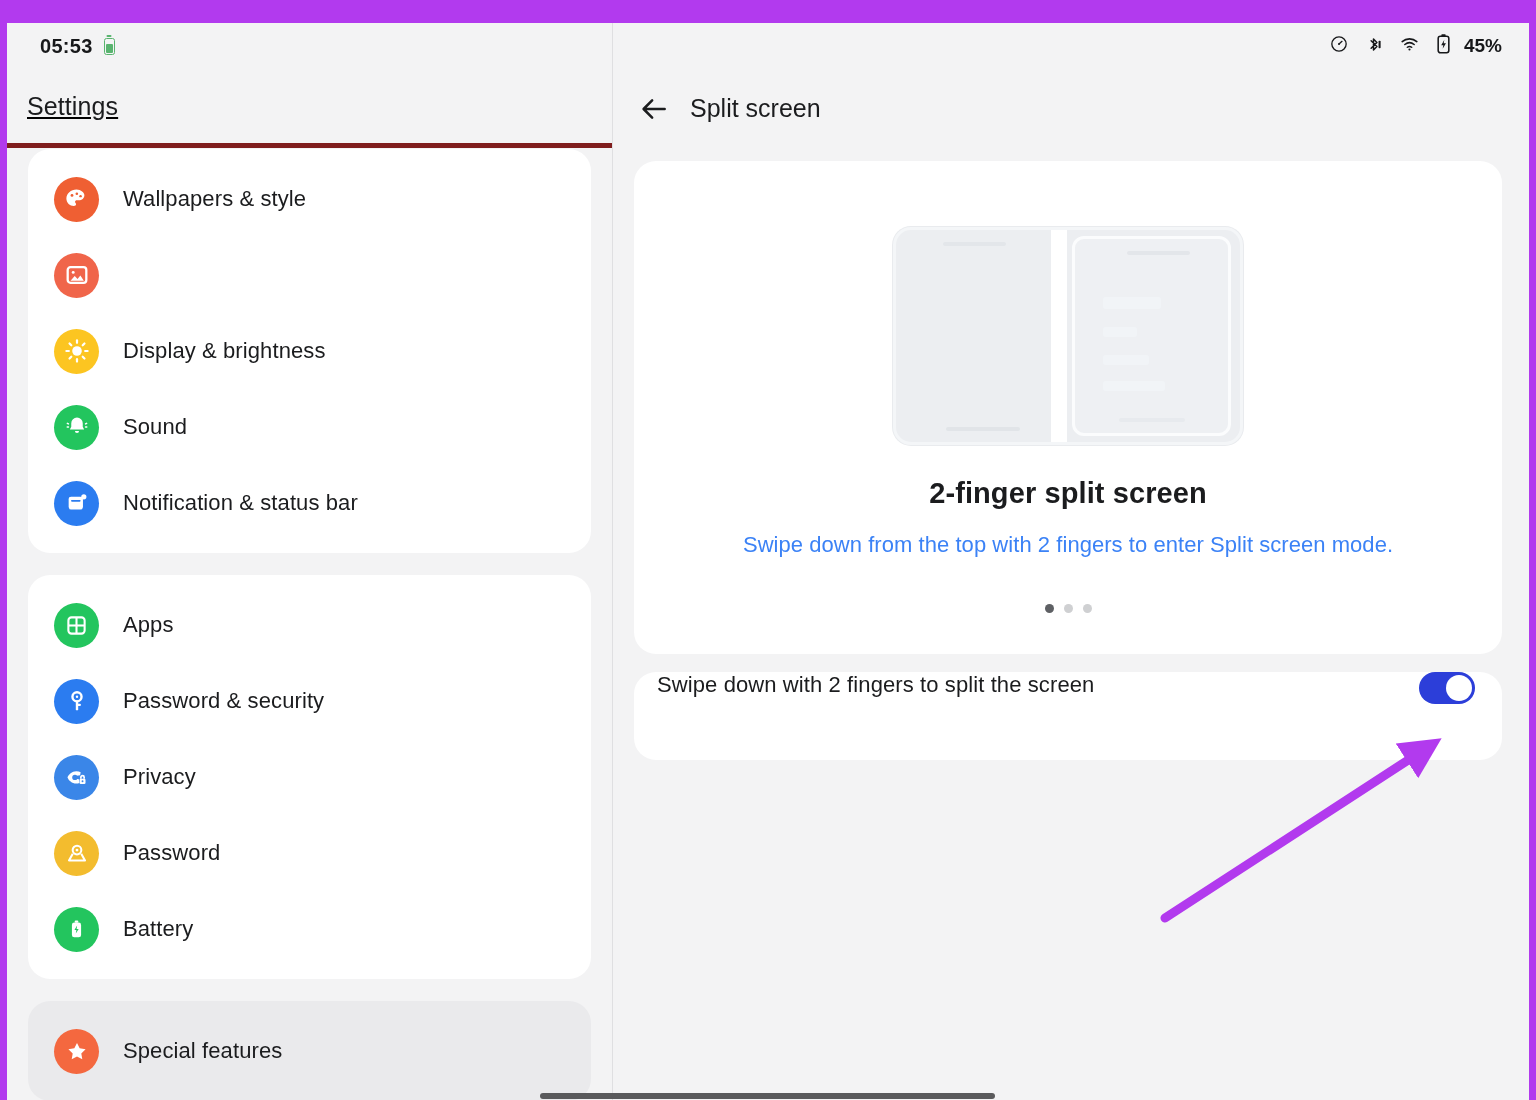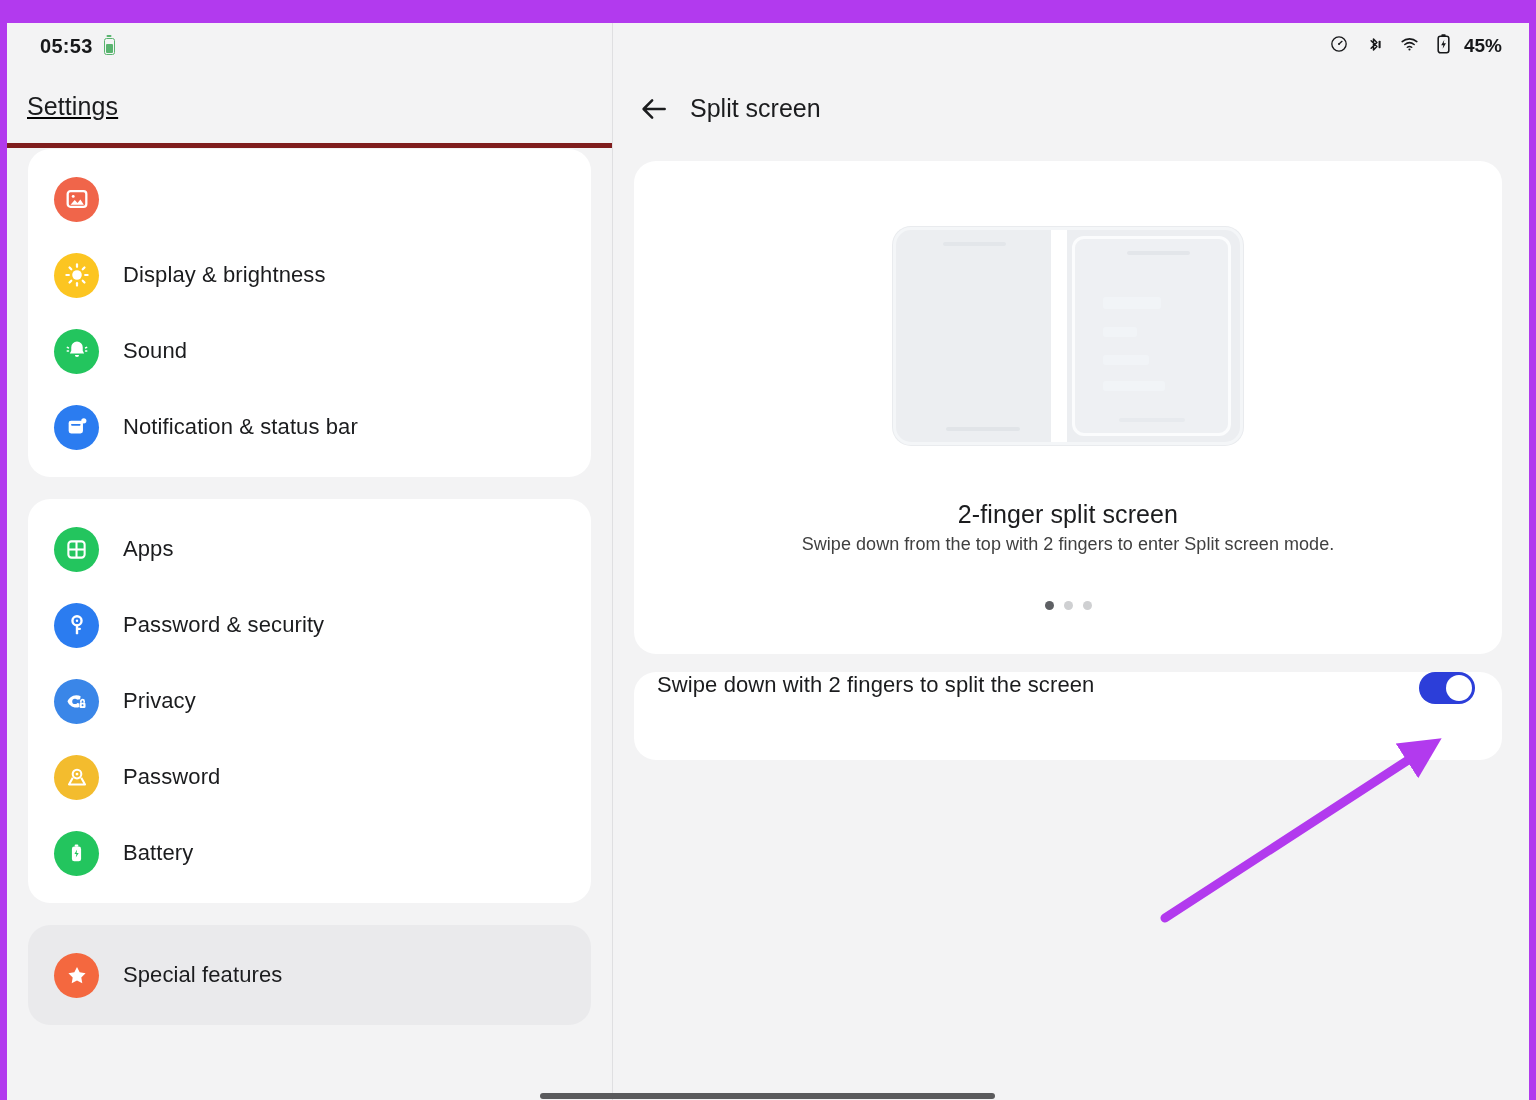--- a/index.html
+++ b/index.html
@@ -215,30 +215,30 @@
   #notch-r { top: 12px; left: 52px; width: 63px; }
   #bar-l { position:absolute; bottom: 11px; left: 50px; width: 74px; height: 4px; border-radius:3px; background:#e1e4e8; }
   #bar-r { position:absolute; bottom: 11px; left: 44px; width: 66px; height: 4px; border-radius:3px; background:#e7eaee; }
   .ghost-line {
     position: absolute;
     background: #f1f4f7;
     border-radius: 3px;
   }
 
   #illus-headline {
-    margin-top: 55px;
-    font-size: 25px;
-    font-weight: normal;
+    margin-top: 32px;
+    font-size: 29px;
+    font-weight: bold;
     color: #1b1c1e;
     letter-spacing: .1px;
   }
   #illus-sub {
-    margin-top: 5px;
-    font-size: 18px;
-    color: #404040;
+    margin-top: 22px;
+    font-size: 22px;
+    color: #3b82f6;
     letter-spacing: .05px;
   }
 
   #dots {
     margin-top: 46px;
     display: flex;
     gap: 10px;
     align-items: center;
   }
   .dot {
@@ -314,20 +314,31 @@
       </div>
 
       <div id="settings-title-bar">
         <span id="settings-title">Settings</span>
       </div>
 
       <div id="sidebar-scroll">
 
         <div class="card">
 
+          <div class="srow">
+            <span class="ico" style="background:#ef5f33">
+              <svg width="27" height="27" viewBox="0 0 24 24">
+                <path fill="#fff" d="M12 3c-5 0-9 3.6-9 8.1 0 4 3.1 6.6 6.6 6.6 1.2 0 2-.6 2-1.5 0-.5-.2-.8-.5-1.1-.3-.3-.4-.6-.4-1 0-.8.7-1.4 1.6-1.4h1.6c3 0 5.1-2 5.1-4.8C19 5.9 16 3 12 3z"></path>
+                <circle cx="8" cy="8.4" r="1.25" fill="#ef5f33"></circle>
+                <circle cx="12.3" cy="6.9" r="1.15" fill="#ef5f33"></circle>
+                <circle cx="15.6" cy="9" r="1.1" fill="#ef5f33"></circle>
+              </svg>
+            </span>
+            <span class="srow-label">Wallpapers &amp; style</span>
+          </div>
 
           <div class="srow">
             <span class="ico" style="background:#f0654a">
               <svg width="26" height="26" viewBox="0 0 24 24">
                 <rect x="3.4" y="4.8" width="17.2" height="14.4" rx="2.6" fill="none" stroke="#fff" stroke-width="2.1"></rect>
                 <circle cx="8.5" cy="9.6" r="1.35" fill="#fff"></circle>
                 <path fill="#fff" d="M6 17.3l3.9-4.4 2.6 2.7 2.6-3.1 3.2 4.8z"></path>
               </svg>
             </span>
           </div>

